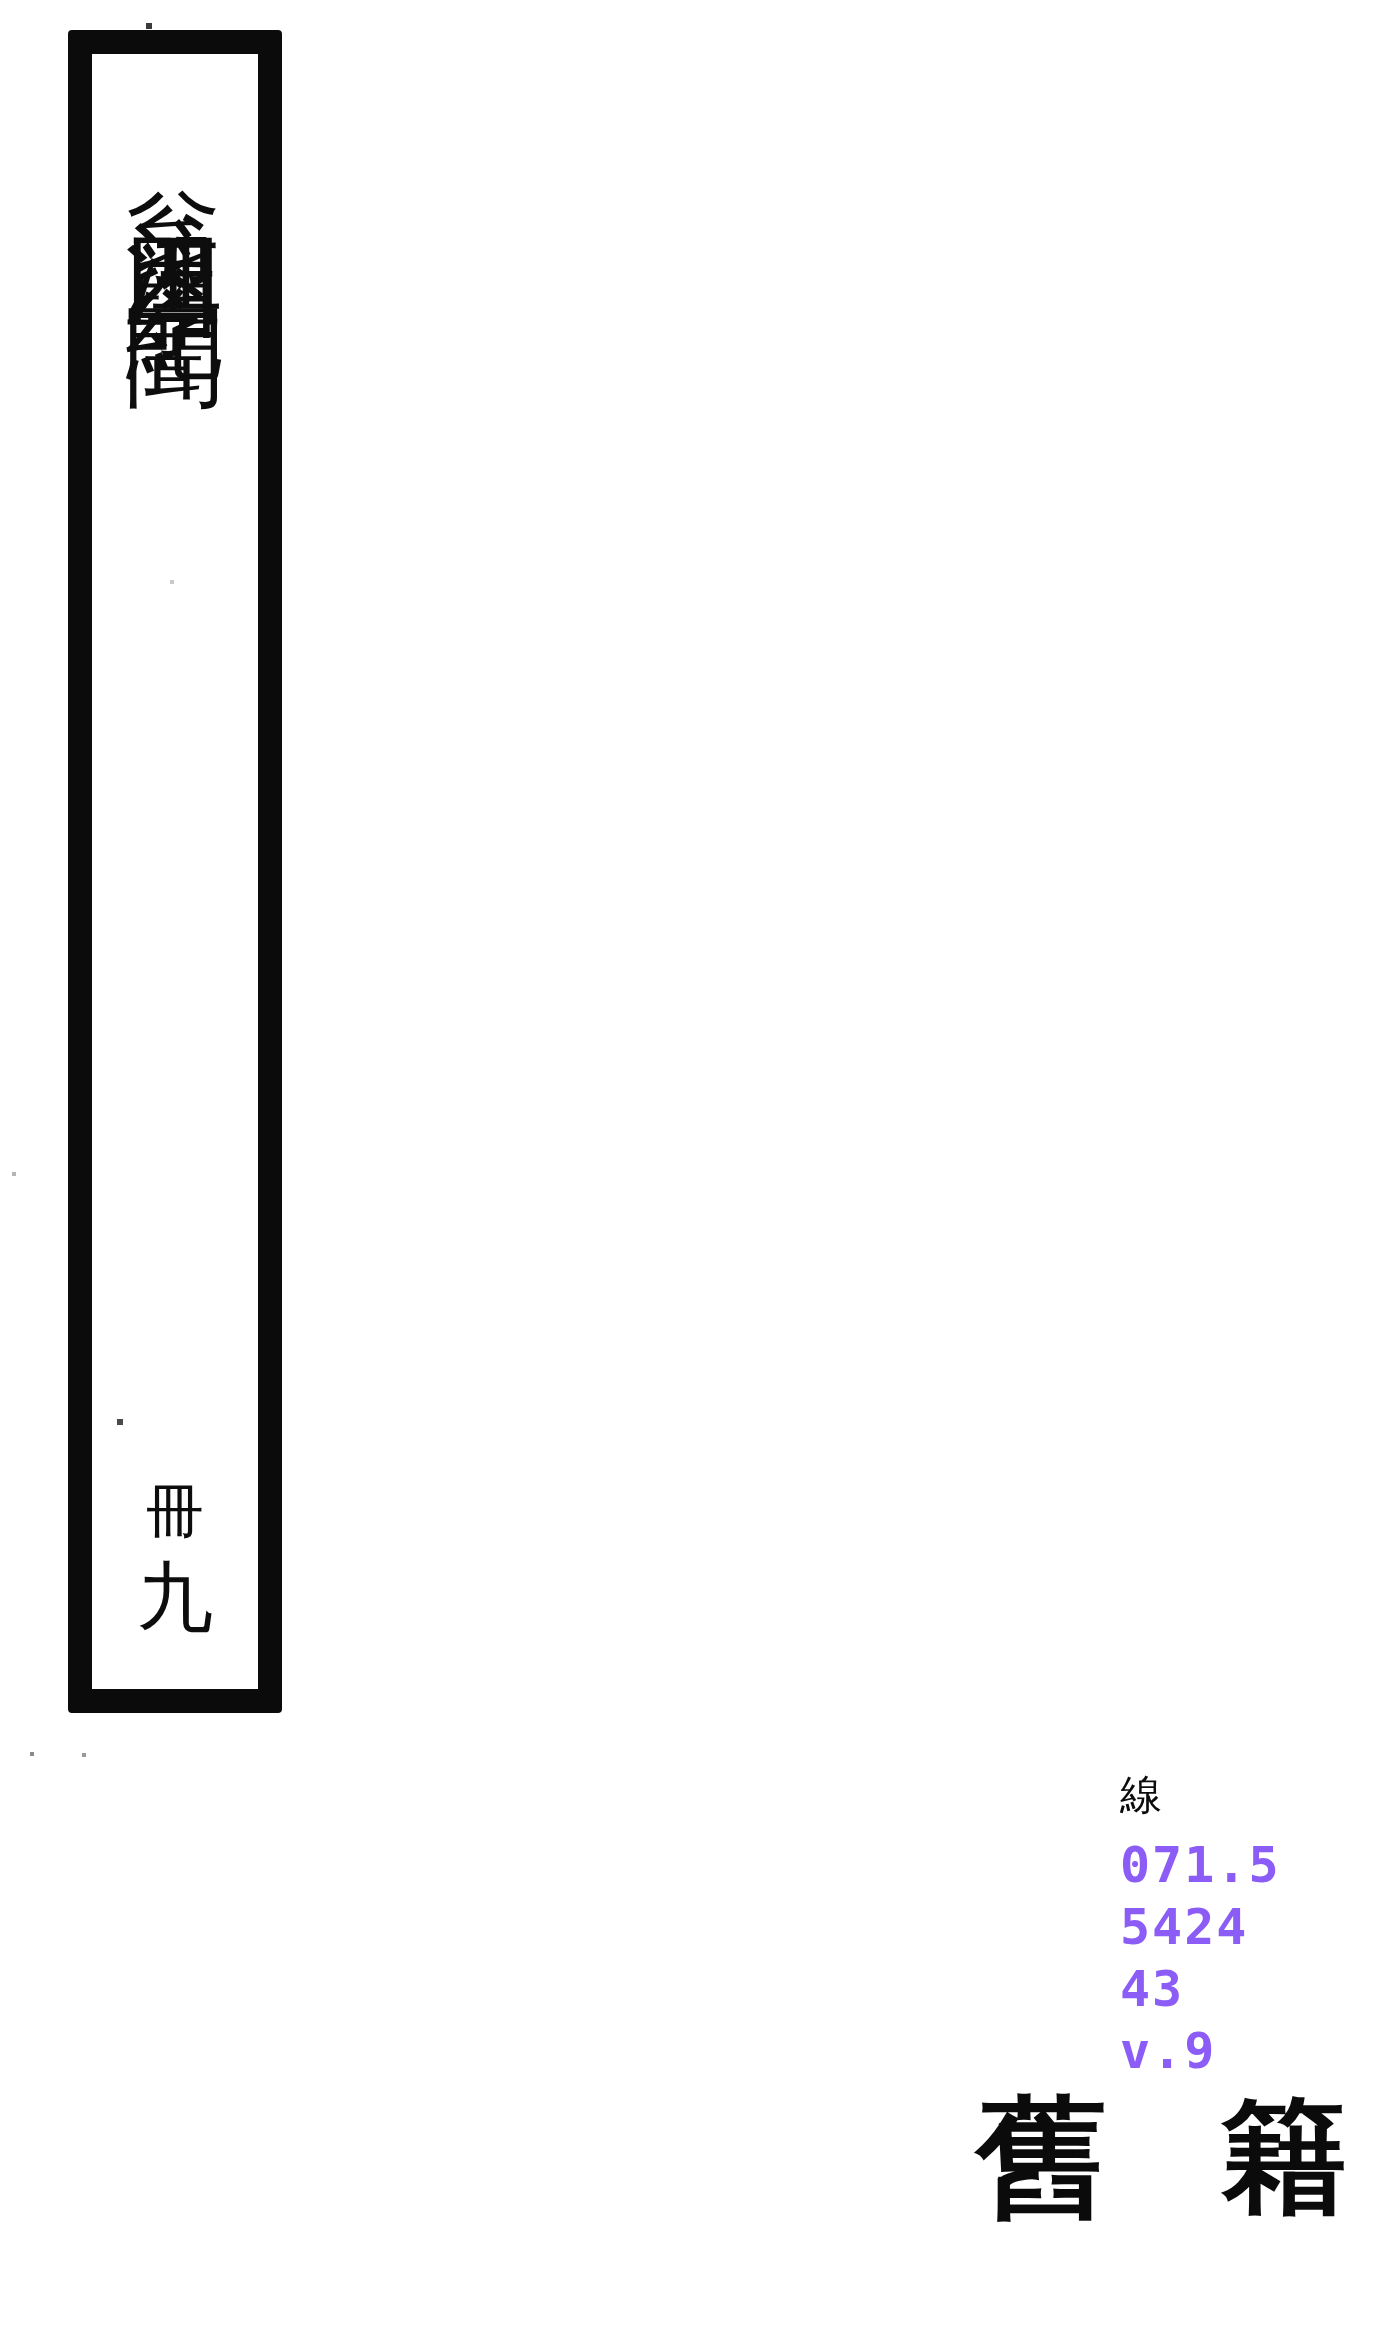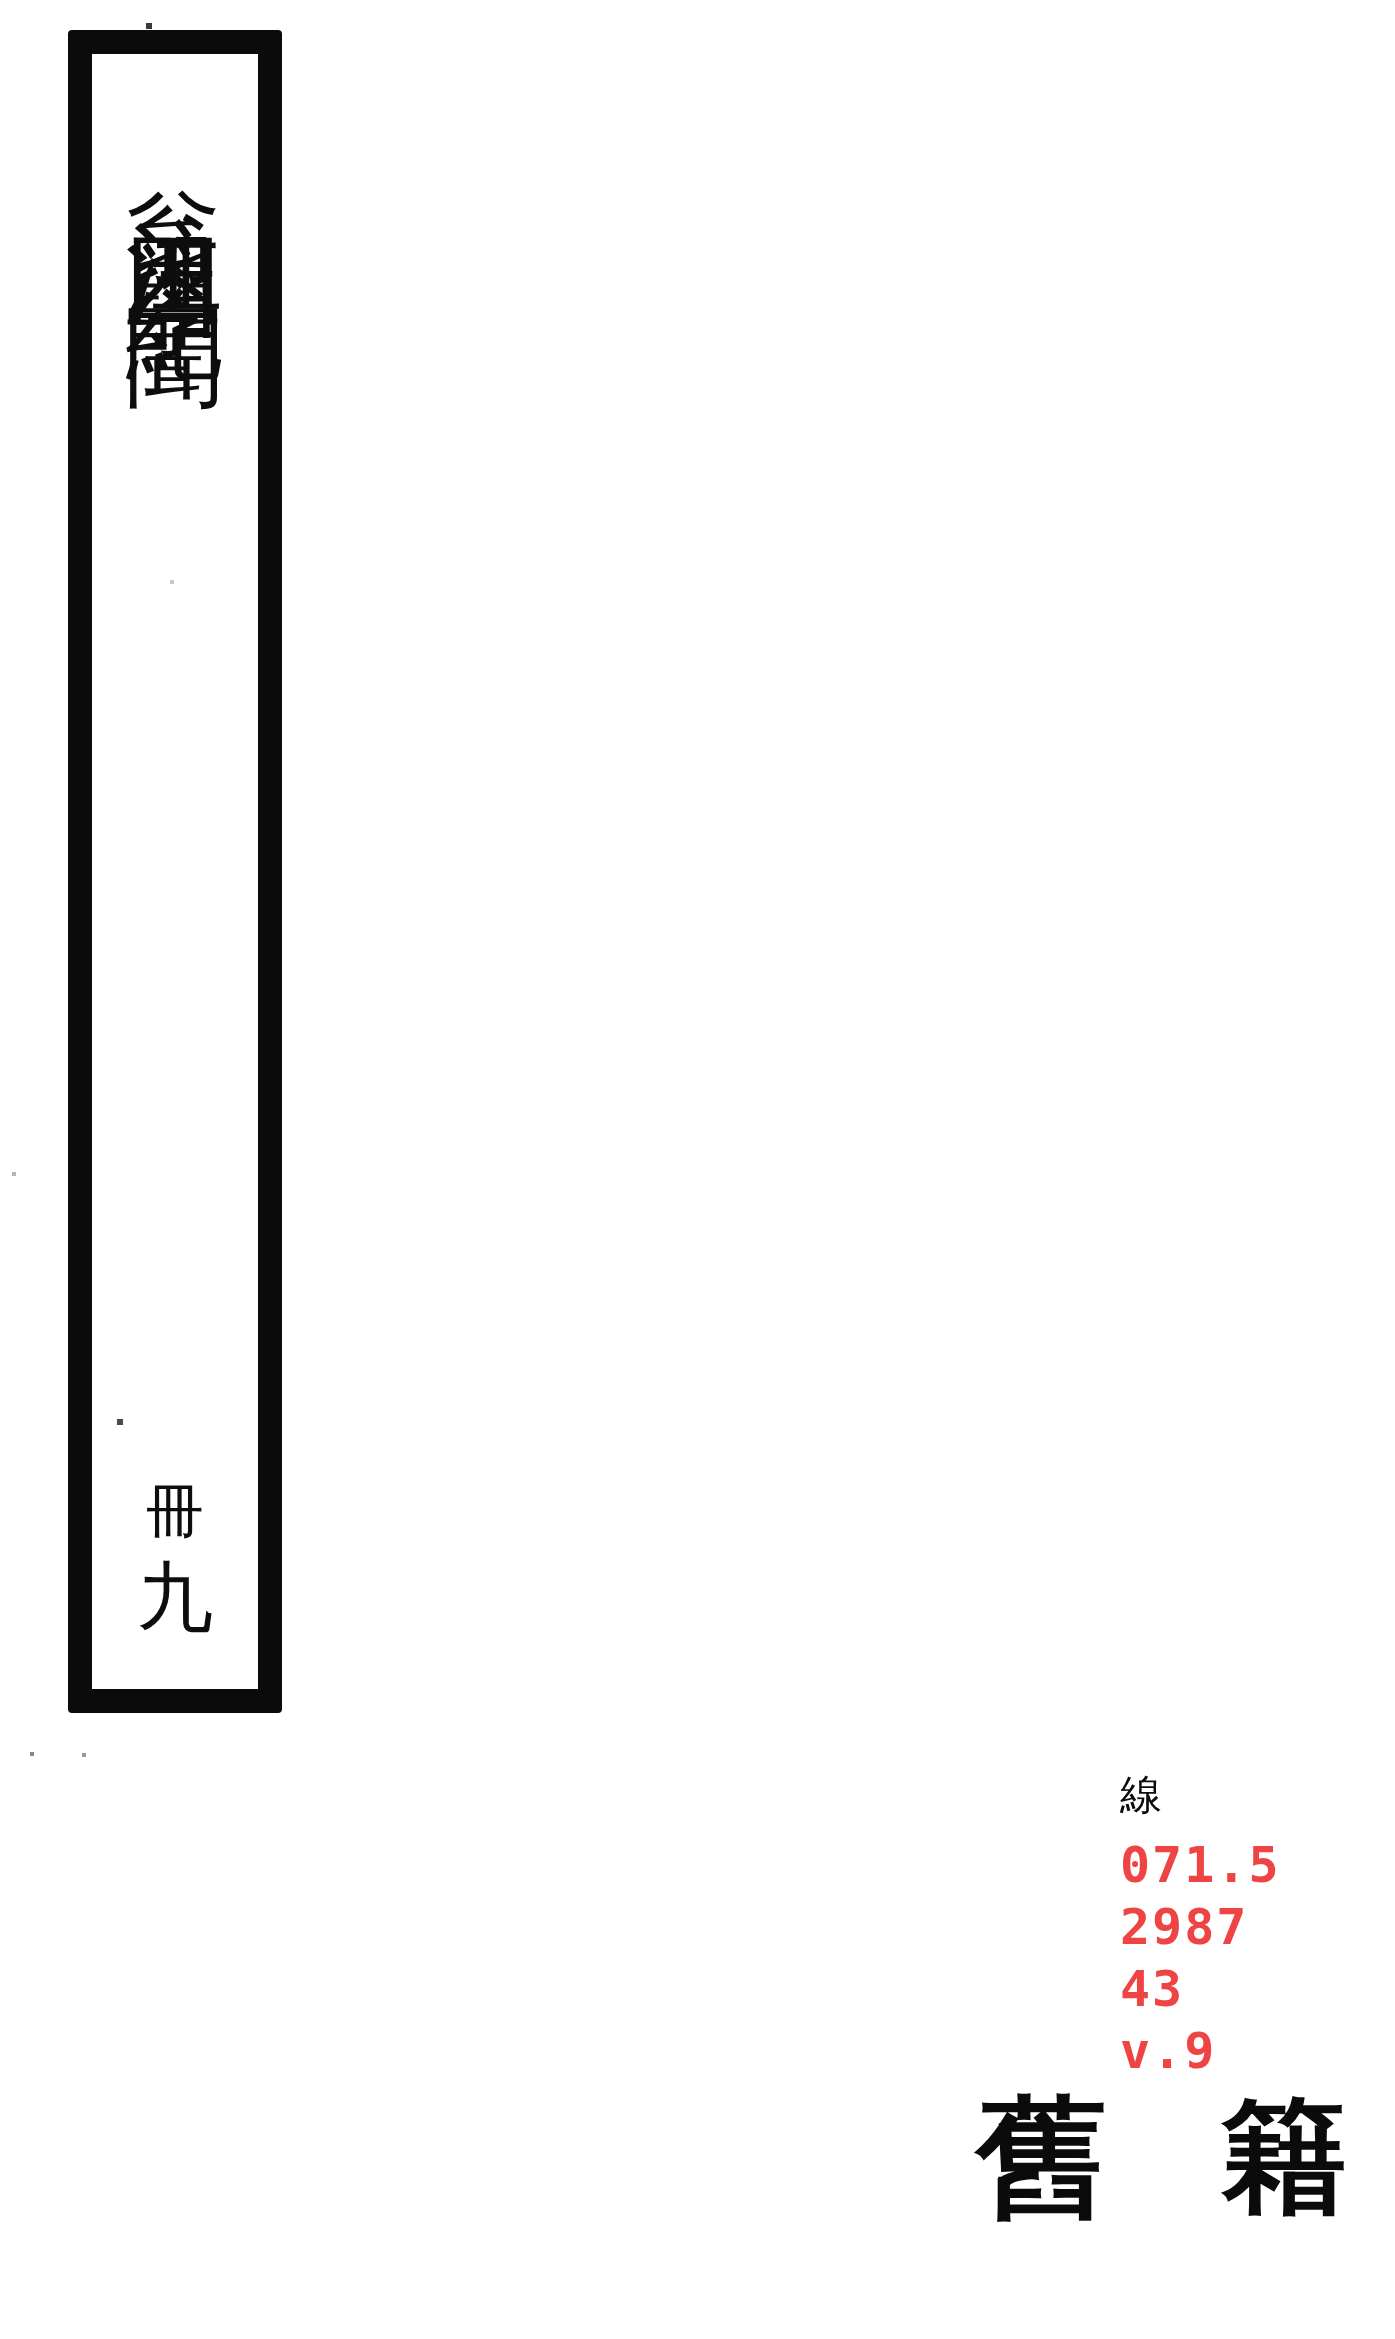--- a/index.html
+++ b/index.html
@@ -76,21 +76,21 @@
     line-height: 46px;
     margin-bottom: 16px;
     color: #0c0c0c;
   }
   .cn-line {
     font-family: "DejaVu Sans Mono", monospace;
     font-weight: 700;
     font-size: 50px;
     line-height: 62px;
     letter-spacing: 2px;
-    color: #ef4444;
+    color: #8b5cf6;
     white-space: nowrap;
   }
 
   
   .category {
     position: absolute;
     left: 975px;
     top: 2088px;
     display: flex;
     align-items: flex-start;
@@ -125,21 +125,21 @@
 
   <div class="spine-title">翁注困學紀聞</div>
 
   <div class="volume-prefix">冊</div>
 
   <div class="volume-number">九</div>
 
   <div class="call-number">
     <div class="script-label">線</div>
     <div class="cn-line">071.5</div>
-    <div class="cn-line">2987</div>
+    <div class="cn-line">5424</div>
     <div class="cn-line">43</div>
     <div class="cn-line">v.9</div>
   </div>
 
   <div class="category">
     <span class="category-char-old">舊</span>
     <span class="category-char-books">籍</span>
   </div>
 
   <div class="scan-noise"></div>

